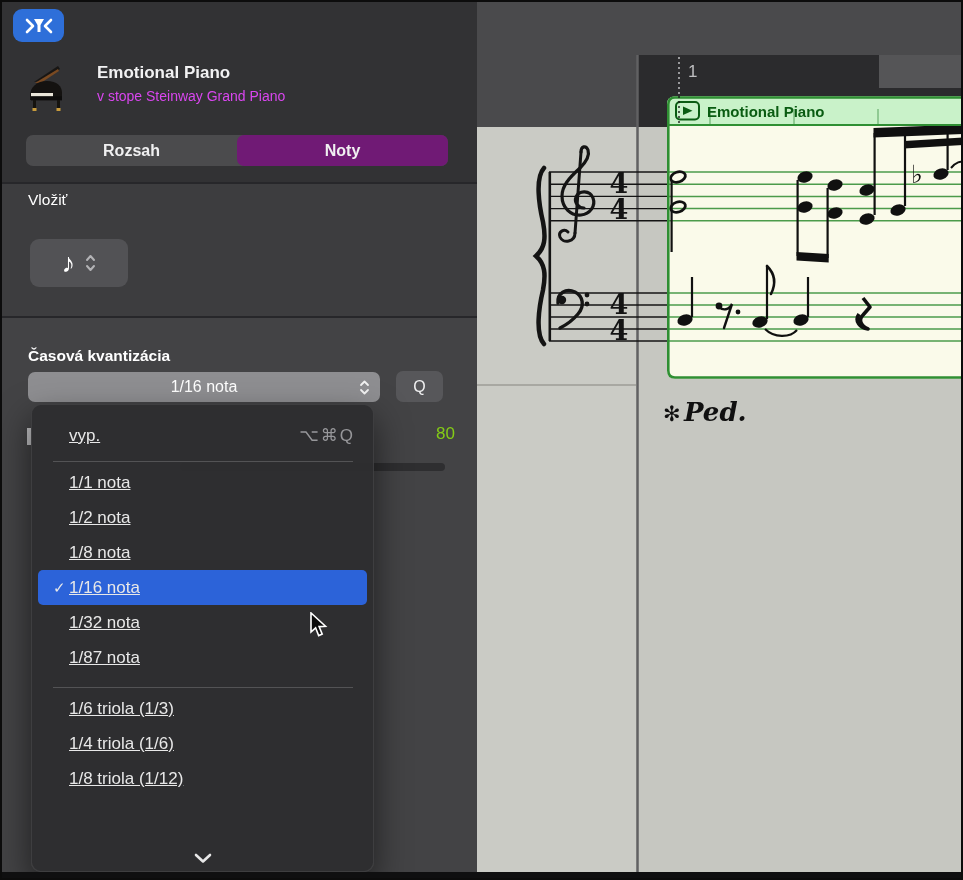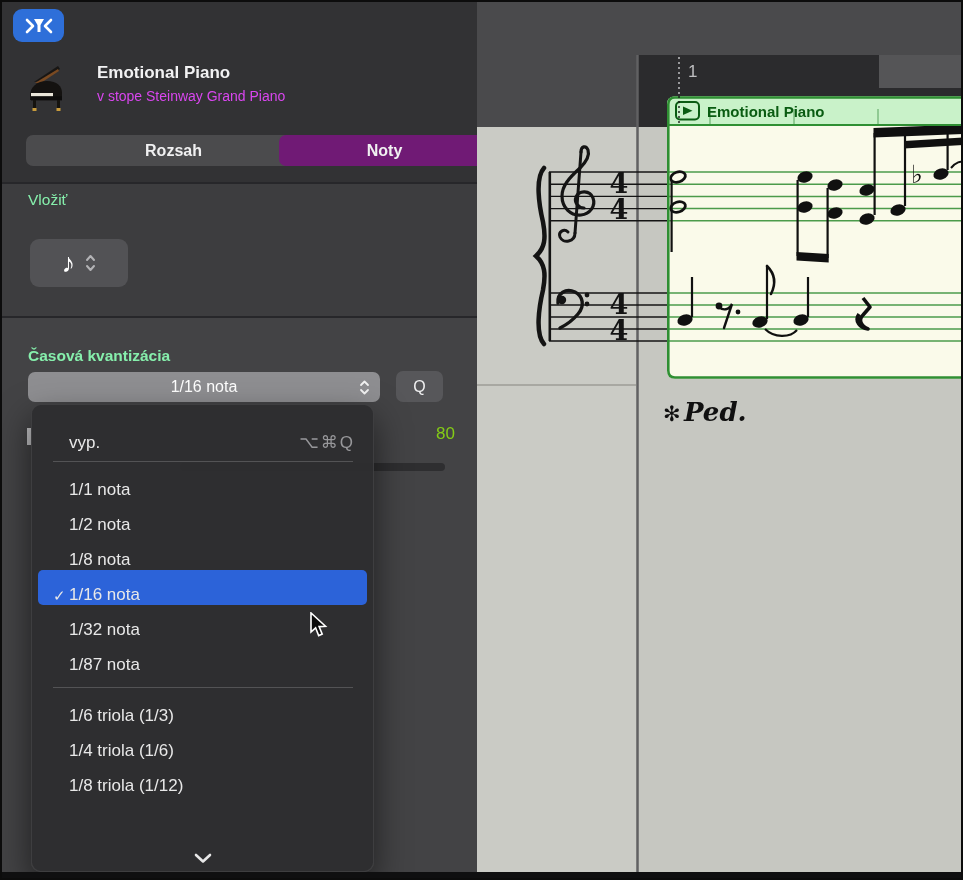--- a/index.html
+++ b/index.html
@@ -9,45 +9,45 @@
   
   #panel{left:0;top:0;width:477px;height:880px;background:#323234;}
   #sec-insert{left:0;top:184px;width:477px;height:133px;background:#3d3d3f;}
   #sec-quant{left:0;top:318px;width:477px;height:554px;background:#434345;}
   .hdiv{left:0;width:477px;height:2px;background:#27272a;}
   #filter-btn{left:13px;top:9px;width:51px;height:33px;background:#2e6fd9;border-radius:9px;
               display:flex;align-items:center;justify-content:center;}
   #track-icon{left:22px;top:60px;width:46px;height:52px;}
   #track-title{left:97px;top:63px;font-size:17px;font-weight:bold;color:#f2f2f3;}
   #track-sub{left:97px;top:88px;font-size:14px;color:#d946ef;}
-  #segmented{left:26px;top:135px;width:422px;height:31px;background:#4b4b4d;border-radius:7px;display:flex;padding-left:42px;}
+  #segmented{left:26px;top:135px;width:422px;height:31px;background:#4b4b4d;border-radius:7px;display:flex;}
   .seg{flex:1;display:flex;align-items:center;justify-content:center;font-size:16px;font-weight:600;color:#f0f0f1;}
   .seg.active{background:#701a75;border-radius:7px;}
-  .sec-label{font-size:15.5px;color:#86efac;}
+  .sec-label{font-size:15.5px;color:#ffffff;}
   #insert-label{left:28px;top:191px;}
   #note-btn{left:30px;top:239px;width:98px;height:48px;background:#525255;border-radius:9px;
             display:flex;align-items:center;justify-content:center;gap:10px;}
   #note-glyph{font-size:27px;color:#ffffff;line-height:1;}
   #quant-label{left:28px;top:347px;font-weight:bold;}
   #quant-dd{left:28px;top:372px;width:352px;height:30px;background:#8e8e91;border-radius:7px;
             display:flex;align-items:center;justify-content:center;}
   #quant-dd span{font-size:16px;color:#ffffff;}
   #quant-dd .dd-chev{position:absolute;right:10px;top:7px;}
   #q-btn{left:396px;top:371px;width:47px;height:31px;background:#57575a;border-radius:7px;
          display:flex;align-items:center;justify-content:center;font-size:16px;color:#f0f0f1;}
   #vel-frag{left:27px;top:428px;width:4px;height:17px;background:#bfbfc1;}
   #vel-value{left:405px;top:424px;width:50px;text-align:right;font-size:17px;color:#84cc16;}
   #vel-slider{left:180px;top:463px;width:265px;height:8px;background:#2e2e30;border-radius:4px;}
   
   #menu{left:31px;top:404px;width:343px;height:468px;background:rgba(45,45,47,0.97);
         border:1px solid rgba(255,255,255,0.08);border-radius:10px;
         box-shadow:0 14px 34px rgba(0,0,0,0.55);box-sizing:border-box;
         padding-top:13px;display:flex;flex-direction:column;z-index:5;}
-  .mi{position:relative;height:35px;display:flex;align-items:flex-end;
-      padding-left:37px;font-size:17px;color:#e8e8e8;flex:none;}
+  .mi{position:relative;height:35px;display:flex;align-items:center;
+      padding-left:37px;font-size:17px;color:#e8e8e8;flex:none;text-decoration:underline;}
   .mi .check{position:absolute;left:15px;font-size:15px;}
   .mi .shortcut{position:absolute;right:18px;color:#97979a;letter-spacing:2px;}
   .mi.selected{background:#2c63d9;margin:0 6px;padding-left:31px;border-radius:5px;}
   .msep{height:1px;background:rgba(255,255,255,0.18);margin:8px 20px 3px 21px;flex:none;}
   #menu-more{margin-top:auto;height:26px;display:flex;align-items:center;justify-content:center;flex:none;}
   
   #bottom-strip{left:0;top:872px;width:963px;height:8px;background:#0f0f10;z-index:8;}
   #frame{left:0;top:0;width:963px;height:880px;border:2px solid #0c0c0c;box-sizing:border-box;z-index:99;pointer-events:none;}
   #cursor{left:308px;top:612px;z-index:10;}
 </style>

